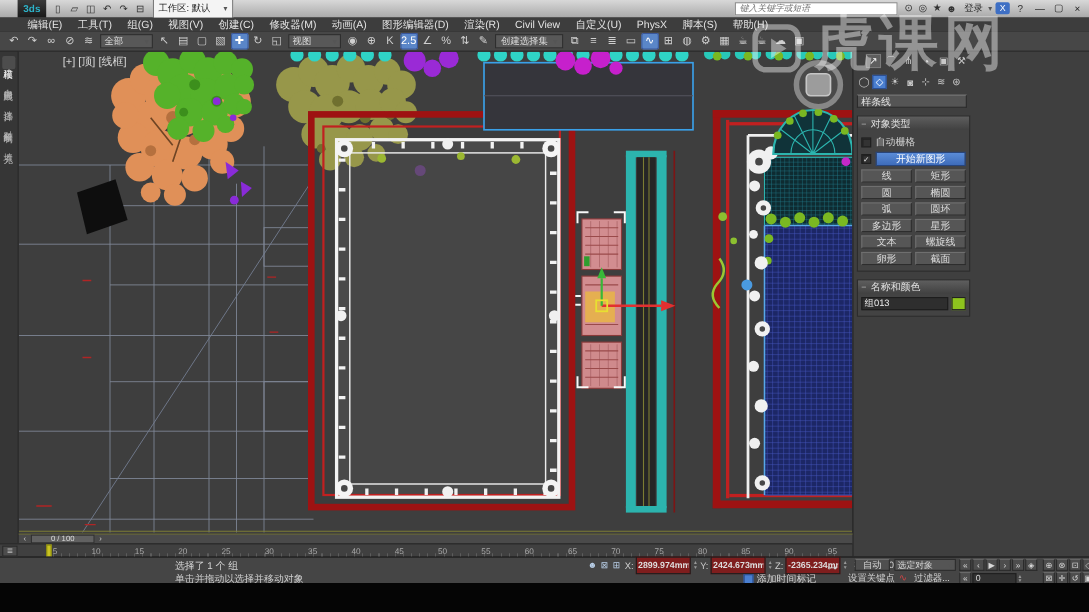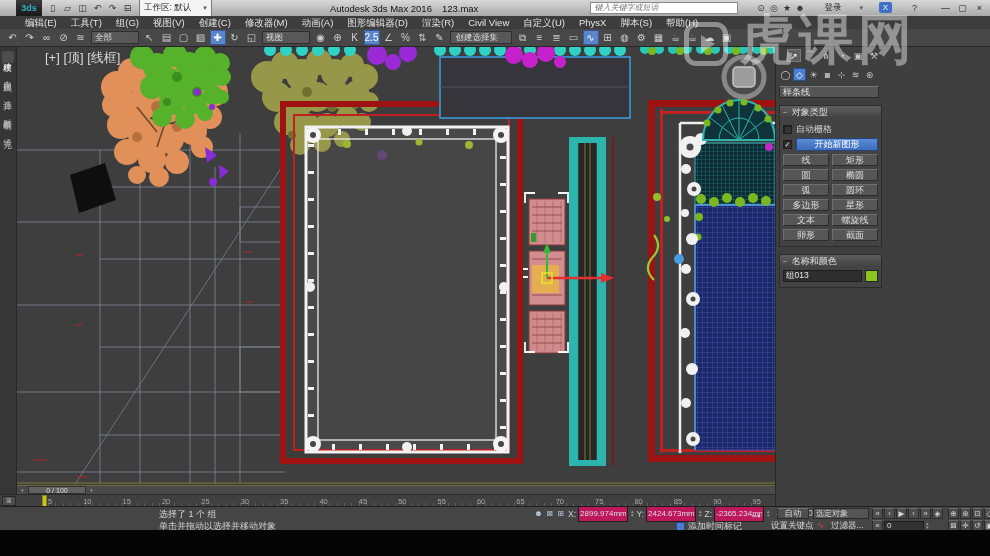--- a/index.html
+++ b/index.html
@@ -6,21 +6,21 @@
   *{box-sizing:border-box;font-family:"Liberation Sans","DejaVu Sans",sans-serif;}
   .screen{position:relative;width:990px;height:556px;background:#000;overflow:hidden;}
 
   
   .titlebar{position:absolute;left:0;top:0;width:990px;height:16px;background:linear-gradient(#d8d8d8,#a9a9a9);display:flex;align-items:center;font-size:9px;color:#1c1c1c;padding-left:16px;}
   .maxlogo{width:26px;height:16px;background:linear-gradient(#3a3a3a,#191919);display:flex;align-items:center;justify-content:center;color:#2db3c9;font-size:9px;font-weight:bold;}
   .qico{width:15px;height:13px;display:inline-flex;align-items:center;justify-content:center;color:#2e2e2e;font-size:9px;}
   .wsdd{height:28px;background:#f4f4f4;border:1px solid #7a7a7a;display:inline-flex;align-items:center;padding:0 4px;margin-left:4px;font-size:8.5px;color:#222;gap:12px;}
   .caret{font-size:7px;color:#555;}
   .apptitle{position:absolute;left:330px;top:0;height:16px;display:flex;align-items:center;gap:10px;font-size:9.5px;color:#111;}
-  .tb-right{position:absolute;right:2px;top:1px;display:flex;align-items:center;gap:16px;}
+  .tb-right{position:absolute;right:2px;top:1px;display:flex;align-items:center;gap:3px;}
   .searchbox{width:148px;height:12px;background:#fff;border:1px solid #8a8a8a;font-size:8px;color:#444;padding:0 3px;font-style:italic;}
   .tbr-ico{width:13px;height:13px;display:inline-flex;align-items:center;justify-content:center;font-size:9px;color:#333;}
   .signin{font-size:8.5px;color:#222;margin:0 2px;}
   .xchg{width:13px;height:11px;background:#3e6fc4;color:#fff;font-size:8px;display:inline-flex;align-items:center;justify-content:center;border-radius:2px;}
   .winbtn{width:17px;height:12px;display:inline-flex;align-items:center;justify-content:center;font-size:9px;color:#222;}
 
   
   .menubar{position:absolute;left:0;top:16px;width:990px;height:13px;background:#3d3d3d;display:flex;align-items:center;padding-left:18px;}
   .mitem{font-size:9.5px;color:#e4e4e4;padding:0 7px;line-height:13px;white-space:nowrap;}
 
@@ -31,21 +31,21 @@
   .tdd{height:13px;background:#585858;border:1px solid #2e2e2e;color:#ddd;font-size:8.5px;padding:0 3px;display:inline-flex;align-items:center;gap:5px;min-width:48px;margin:0 2px;justify-content:space-between;}
   .tdd.wide{min-width:62px;justify-content:center;}
 
   
   .rstrip{position:absolute;left:0;top:47px;width:17px;height:447px;background:#363636;border-right:1px solid #282828;display:flex;flex-direction:column;align-items:center;}
   .rtab{writing-mode:vertical-rl;font-size:8.5px;color:#b5b5b5;padding:5px 0;margin-top:6px;letter-spacing:1px;}
   .rtab[data-active]{background:#4d4d4d;color:#ececec;border-radius:2px;margin-top:4px;}
 
   
   .viewport{position:absolute;left:17px;top:47px;width:758px;height:438px;background:#3e3e3e;overflow:hidden;}
-  .vplabel{position:absolute;left:28px;top:2px;font-size:13px;color:#d8d8d8;z-index:5;}
+  .vplabel{position:absolute;left:40px;top:2px;font-size:10px;color:#d8d8d8;z-index:5;}
   .stats{position:absolute;left:30px;top:12px;width:150px;z-index:5;font-size:9px;}
   .stats .hd{color:#cdb91e;padding-left:78px;margin-bottom:1px;}
   .srow{display:flex;color:#b3a016;}
   .srow .v{margin-left:auto;color:#d9c526;}
   .fpsrow{display:flex;color:#b3a016;margin-top:10px;}
   .fpsrow .v{margin-left:22px;color:#d9c526;}
 
   
   .panel{position:absolute;left:775px;top:47px;width:215px;height:459px;background:#3f3f3f;border-left:1px solid #292929;}
   .pcol{position:absolute;left:3px;top:2px;width:104px;}
@@ -83,21 +83,21 @@
   
   .statusbar{position:absolute;left:0;top:506px;width:990px;height:24px;background:#454545;border-top:1px solid #1f1f1f;font-size:9px;color:#d6d6d6;}
   .listener{position:absolute;left:0;top:0;width:152px;height:24px;border-right:1px solid #262626;}
   .lpink{width:100%;height:12px;background:#e3cfd0;border:none;border-bottom:1px solid #9a8a8a;}
   .lwhite{width:100%;height:11px;background:#fafafa;color:#111;font-family:"DejaVu Sans Mono","Liberation Mono",monospace;font-size:9px;padding-left:2px;line-height:11px;}
   .selstatus{position:absolute;left:159px;top:1px;}
   .prompt{position:absolute;left:159px;top:13px;color:#cfcfcf;}
   .coordblock{position:absolute;left:533px;top:1px;display:flex;align-items:center;gap:2px;height:11px;}
   .sico{width:11px;height:11px;display:inline-flex;align-items:center;justify-content:center;color:#b9cfe8;font-size:8px;}
   .clabel{color:#cfcfcf;font-size:8.5px;}
-  .cfield{width:50px;height:16px;background:#be185d;border:1px solid #1e1e1e;color:#dedede;font-size:8px;text-align:right;padding:0 1px;}
+  .cfield{width:50px;height:16px;background:#7f1d1d;border:1px solid #1e1e1e;color:#dedede;font-size:8px;text-align:right;padding:0 1px;font-weight:bold;}
   .spin{display:inline-flex;flex-direction:column;font-size:4.5px;color:#999;line-height:4px;}
   .gridlabel{margin-left:4px;color:#cfcfcf;font-size:8.5px;white-space:nowrap;}
   .timetag{position:absolute;left:676px;top:13px;display:flex;align-items:center;gap:3px;}
   .ttico{width:9px;height:9px;background:#4a7fd0;border:1px solid #2a4a8a;}
   .keyico{position:absolute;left:752px;top:4px;color:#cfcfcf;}
   .autobtn{position:absolute;left:777px;top:1px;width:32px;height:11px;background:#4f4f4f;border:1px solid #2c2c2c;border-top-color:#6f6f6f;display:flex;align-items:center;justify-content:center;font-size:8.5px;}
   .seldd{position:absolute;left:813px;top:1px;width:56px;height:11px;background:#555;border:1px solid #2b2b2b;display:flex;align-items:center;justify-content:space-between;padding:0 2px;font-size:8px;}
   .setkey{position:absolute;left:771px;top:13px;font-size:8.5px;}
   .redwave{position:absolute;left:817px;top:13px;color:#d04545;font-size:9px;}
   .filters{position:absolute;left:831px;top:13px;font-size:8.5px;}
@@ -128,24 +128,20 @@
     <span class="qico">▯</span>
         <span class="qico">▱</span>
         <span class="qico">◫</span>
         <span class="qico">↶</span>
         <span class="qico">↷</span>
         <span class="qico">⊟</span>
       </div>
     <div class="wsdd">
       <span>工作区: 默认</span>
       <span class="caret">▾</span>
-    </div>
-    <div class="apptitle">
-      <span>Autodesk 3ds Max 2016</span>
-      <span>123.max</span>
     </div>
     <div class="tb-right">
       <input class="searchbox" placeholder="键入关键字或短语" style="">
       <div style="display:flex;">
 
       <span class="tbr-ico">⊙</span>
           <span class="tbr-ico">◎</span>
           <span class="tbr-ico">★</span>
           <span class="tbr-ico">☻</span>
         </div>

